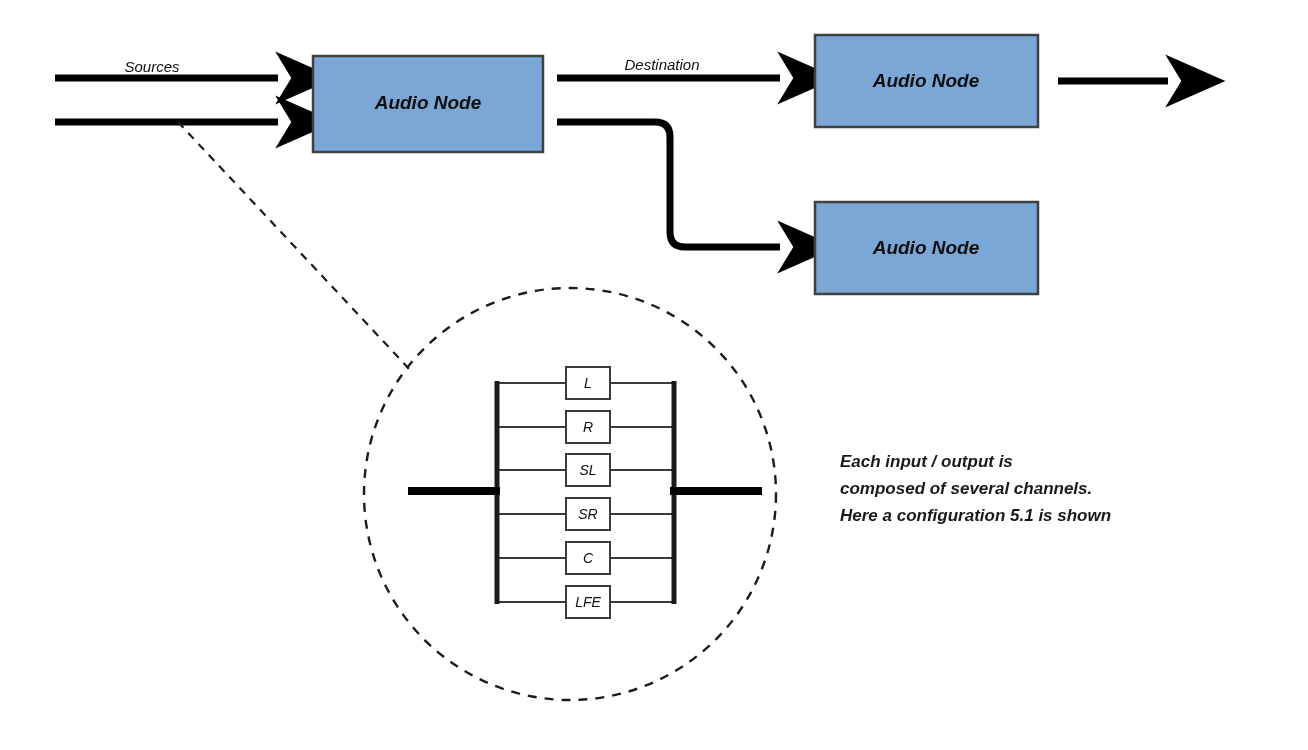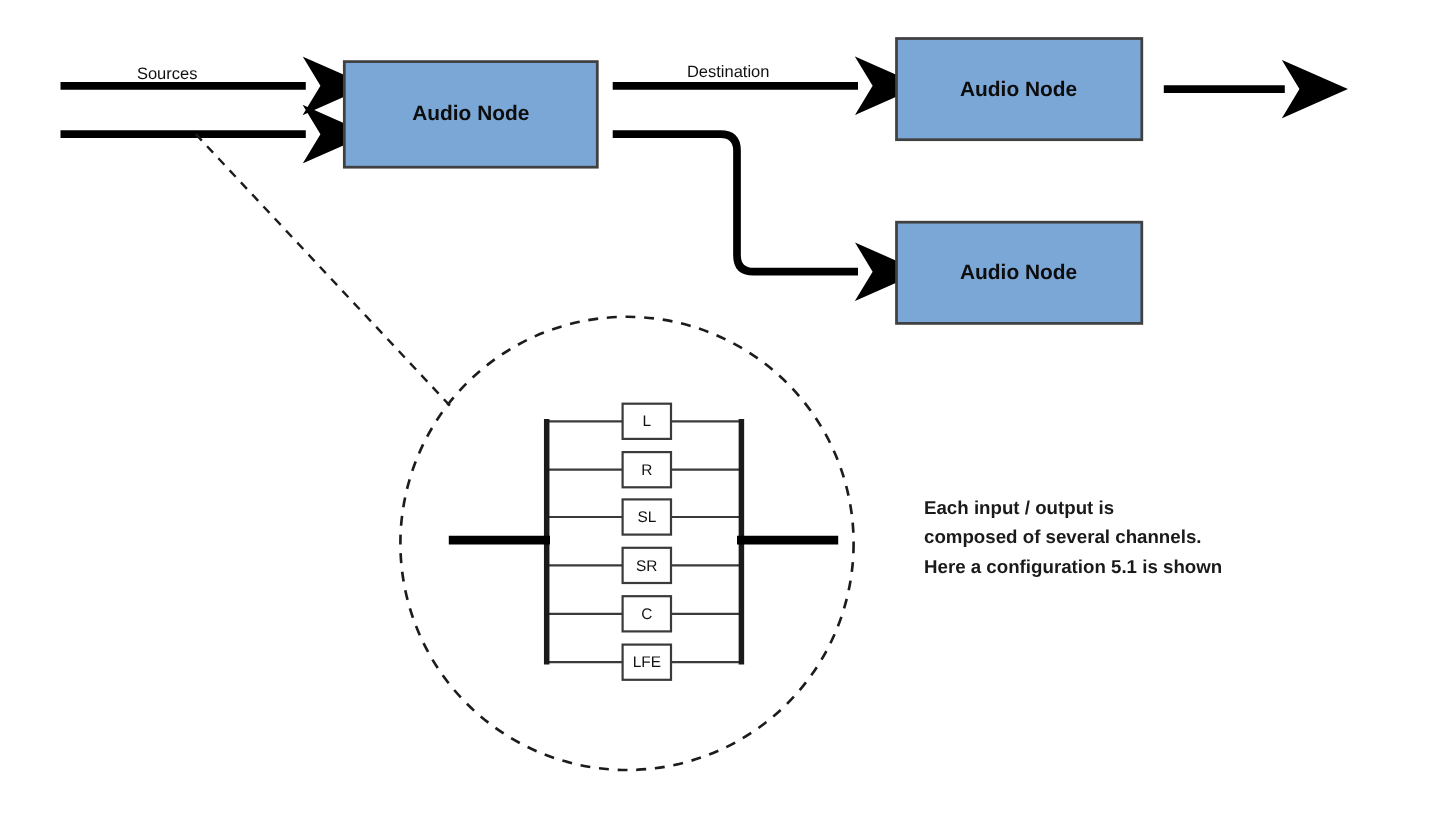--- a/index.html
+++ b/index.html
@@ -11,20 +11,21 @@
   body {
     font-family: "Liberation Sans", sans-serif;
     color: #1a1a1a;
   }
   #diagram-root {
     position: relative;
     width: 1308px;
     height: 750px;
     background: #ffffff;
     overflow: hidden;
+    font-style: italic;
   }
   svg.canvas {
     position: absolute;
     inset: 0;
     width: 1308px;
     height: 750px;
     display: block;
   }
   .node-label {
     font-family: "Liberation Sans", sans-serif;

